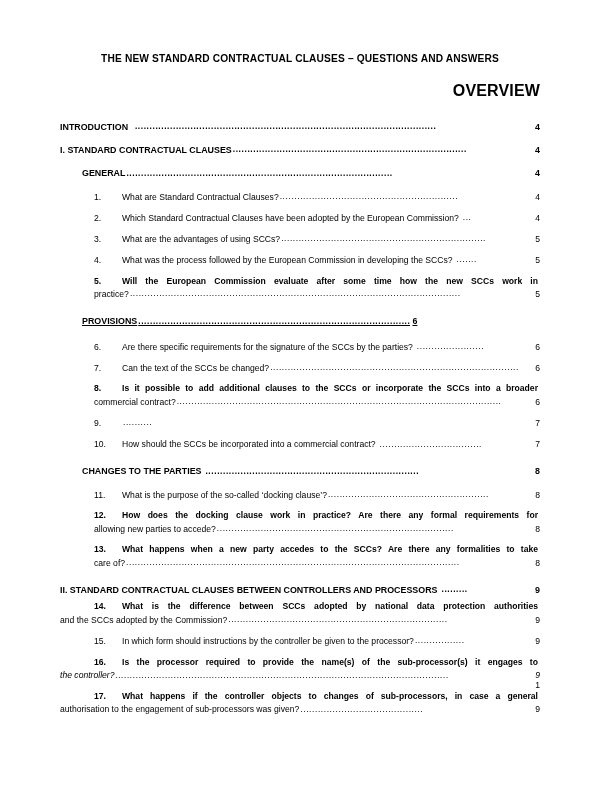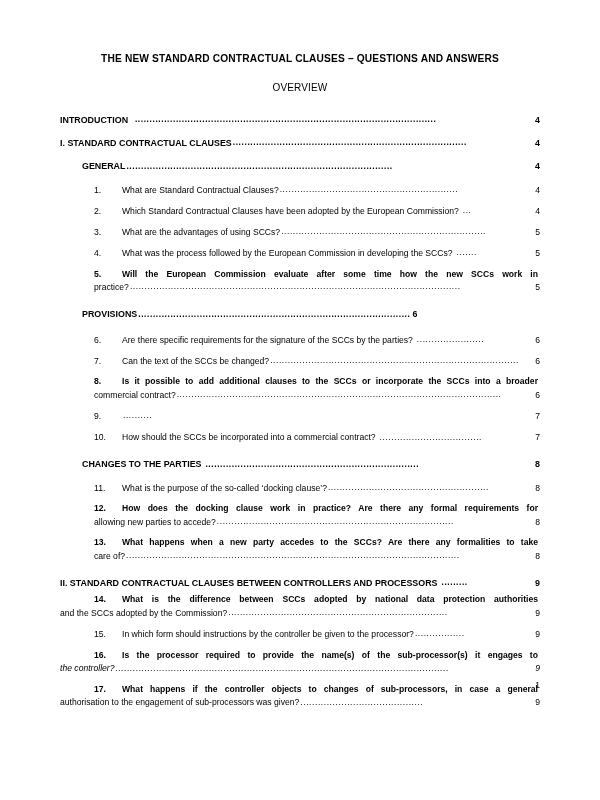--- a/index.html
+++ b/index.html
@@ -25,24 +25,25 @@
     text-align: center;
   }
   .doc-title {
     font-size: 10.2px;
     font-weight: bold;
     letter-spacing: 0.15px;
     line-height: 1.4;
     margin: 0 0 16px 0;
   }
   .doc-subtitle {
-    font-size: 10px;
-    font-weight: normal;
+    font-size: 16px;
+    font-weight: bold;
     letter-spacing: 0.15px;
     margin: 0 0 20px 0;
+    text-align: right;
   }
   .toc {
     margin-top: 4px;
   }
   .toc-entry {
     display: flex;
     align-items: flex-end;
     font-size: 8.6px;
     line-height: 1.45;
     margin-bottom: 7px;
@@ -120,20 +121,21 @@
     text-align: justify;
     font-weight: bold;
     font-size: 8.9px;
     line-height: 1.55;
     letter-spacing: 0.2px;
   }
   .lvl2.multi .lastline {
     display: flex;
     align-items: flex-end;
     font-weight: bold;
+    text-decoration: underline;
   }
   .spaced {
     text-align: justify;
     text-align-last: justify;
   }
   .page-number {
     position: absolute;
     right: 60px;
     bottom: 22px;
     font-size: 8.6px;

